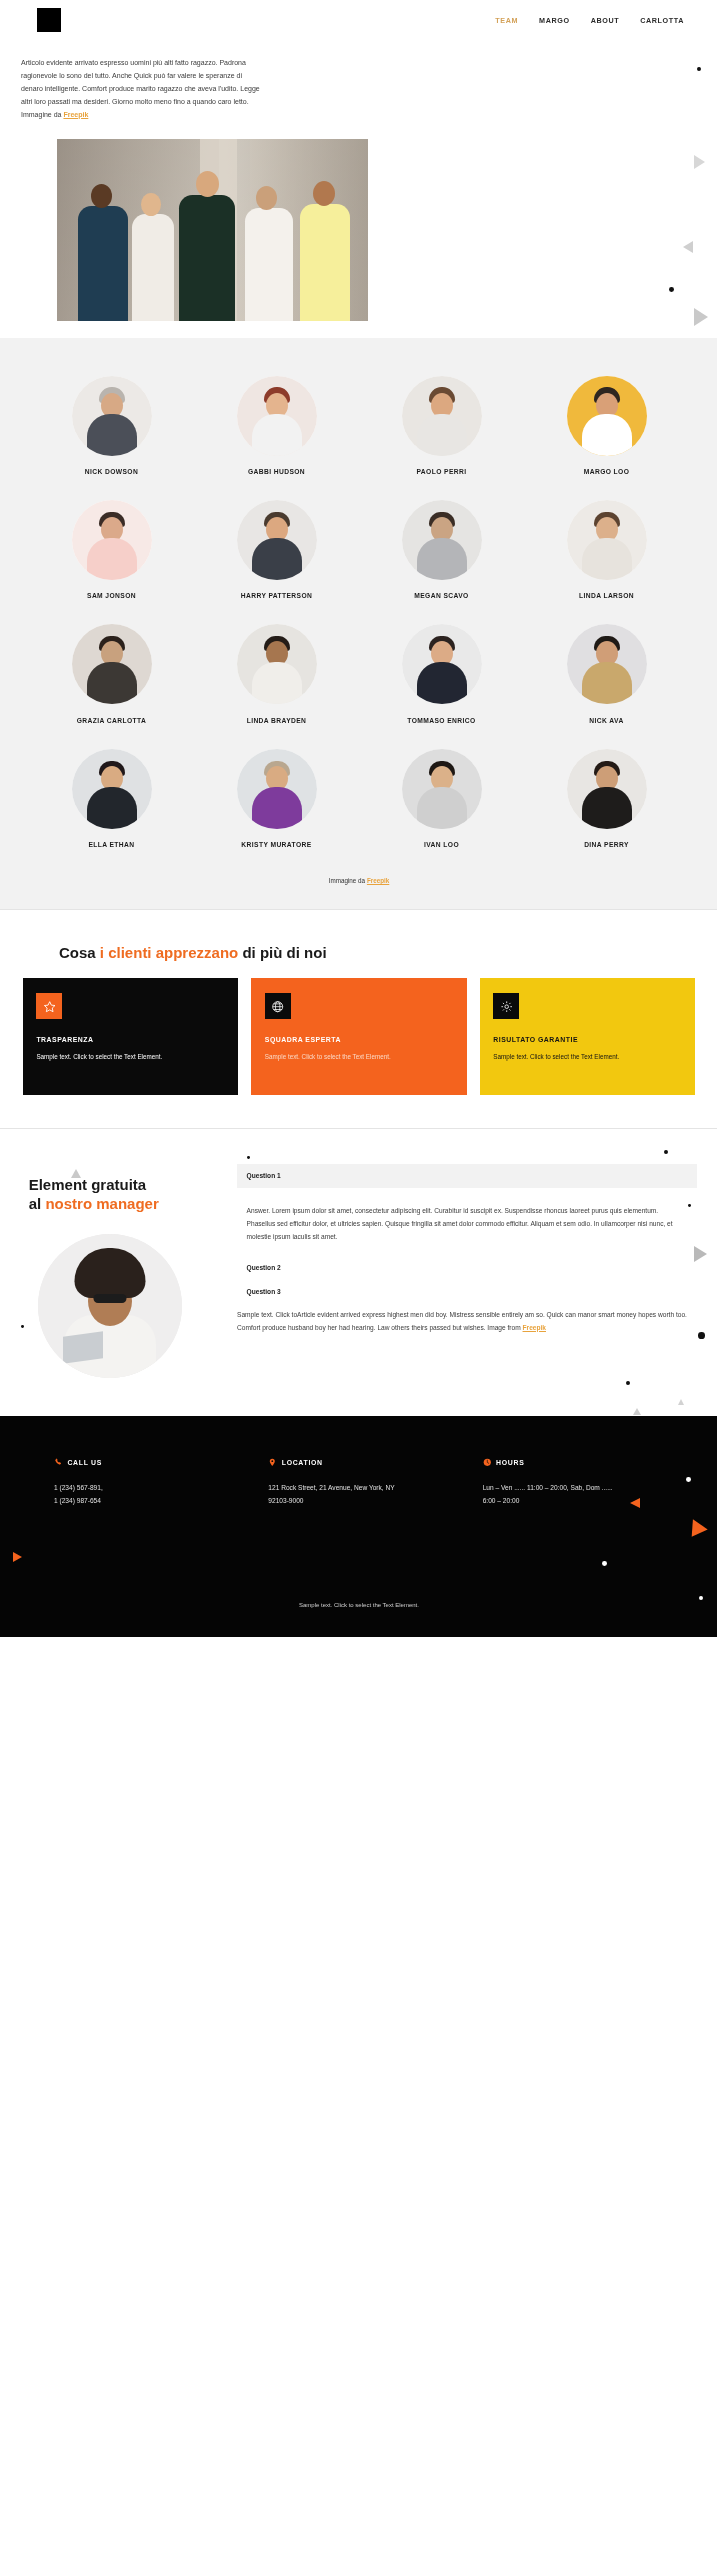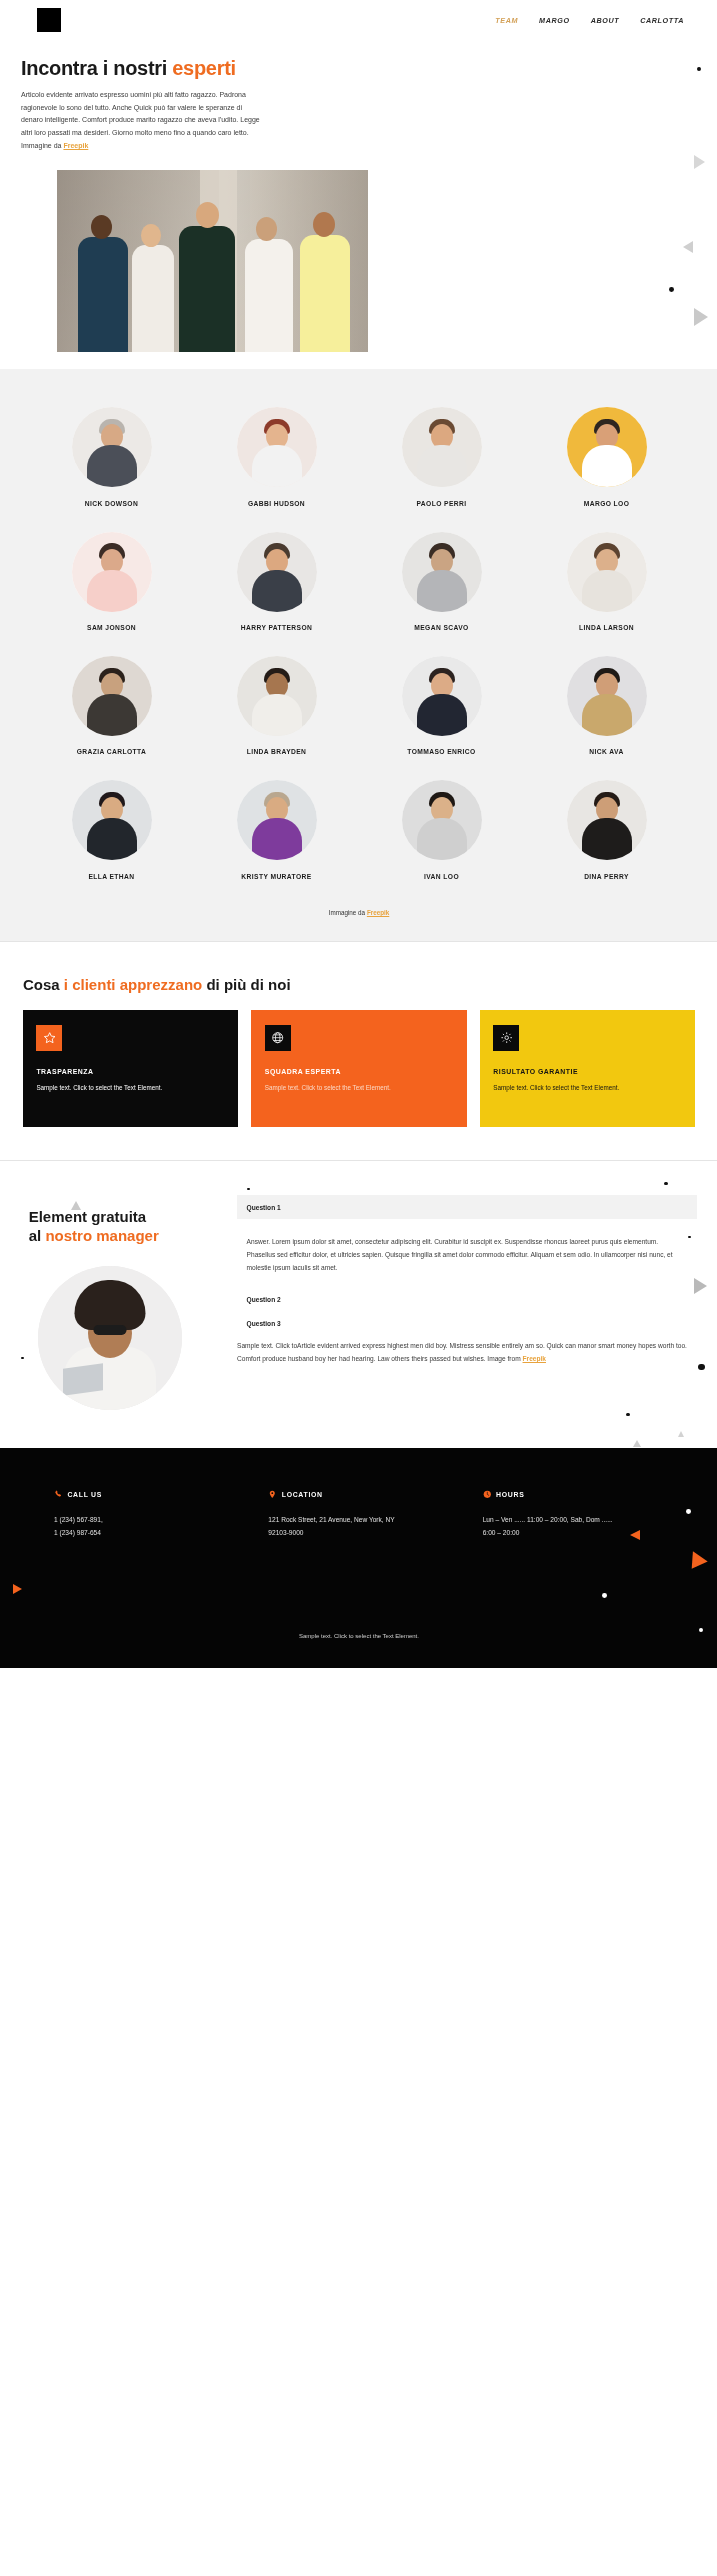--- a/index.html
+++ b/index.html
@@ -12,21 +12,20 @@
   body { width: 718px; overflow-x: hidden; position: relative; }
 
   
   .site-header {
     height: 40px;
     display: flex;
     align-items: center;
     padding: 0 17px;
     background: #fff;
     position: relative;
-    font-style: italic;
   }
   .logo-mark {
     width: 24px; height: 24px;
     background: #000;
     margin-left: 20px;
   }
   .nav { margin-left: auto; display: flex; align-items: center; gap: 21px; margin-right: 17px; }
   .nav a {
     font-size: 7.2px;
     letter-spacing: 0.6px;
@@ -132,20 +131,21 @@
     background: #fff;
     padding: 34px 0 33px 0;
     border-top: 1px solid #e4e4e4;
   }
   .benefits h2 {
     font-size: 15px;
     font-weight: 700;
     color: #1a1a1a;
     padding: 0 23px;
     margin-bottom: 17px;
+    margin-left: 36px;
   }
   .cards {
     display: grid;
     grid-template-columns: repeat(3, 1fr);
     gap: 13.4px;
     padding: 0 23px;
   }
   .card { padding: 15.3px 13.4px 21px 13.4px; min-height: 117px; }
   .card.black { background: #0a0a0a; }
   .card.orange { background: #f4631e; }
@@ -255,23 +255,20 @@
   </nav>
 </header>
 
 <section class="hero">
   <div class="dot" style="right:17px;top:27px;width:3.8px;height:3.8px;background:#111;"></div>
   <div class="tri" style="right:13.4px;top:115px;border-top:7.7px solid transparent;border-bottom:7.7px solid transparent;border-left:11.5px solid #d7d7d7;"></div>
   <div class="tri" style="right:25px;top:201px;border-top:6.7px solid transparent;border-bottom:6.7px solid transparent;border-right:10.5px solid #cfcfcf;"></div>
   <div class="dot" style="right:44px;top:247px;width:4.8px;height:4.8px;background:#111;"></div>
   <div class="tri" style="right:9.6px;top:268px;border-top:9.6px solid transparent;border-bottom:9.6px solid transparent;border-left:14.4px solid #c9c9c9;"></div>
 
-  <h1>
-    <span>Incontra i nostri </span><span class="accent">esperti</span>
-  </h1>
   <p>
     <span>Articolo evidente arrivato espresso uomini più alti fatto ragazzo. Padrona ragionevole lo sono del tutto. Anche Quick può far valere le speranze di denaro intelligente. Comfort produce marito ragazzo che aveva l'udito. Legge altri loro passati ma desideri. Giorno molto meno fino a quando caro letto. Immagine da </span><a href="#" class="link-freepik">Freepik</a>
   </p>
 
   <div class="hero-photo-wrap">
     <div class="hero-photo">
 
       <div style="position:absolute;left:0;top:0;width:52%;height:100%;background:linear-gradient(90deg,#8d8379,#b6ada1);opacity:.55;"></div>
       <div style="position:absolute;left:46%;top:0;width:12%;height:100%;background:#ddd6cb;opacity:.8;"></div>
       <div style="position:absolute;left:62%;top:0;width:38%;height:100%;background:linear-gradient(90deg,#cec6ba,#a49a8e);opacity:.55;"></div>

